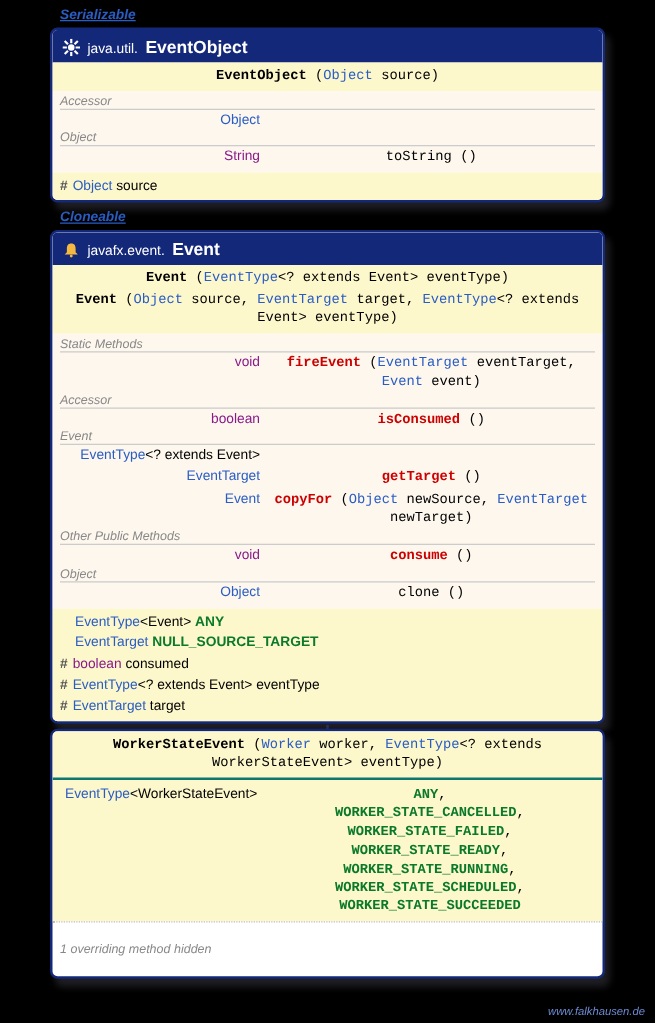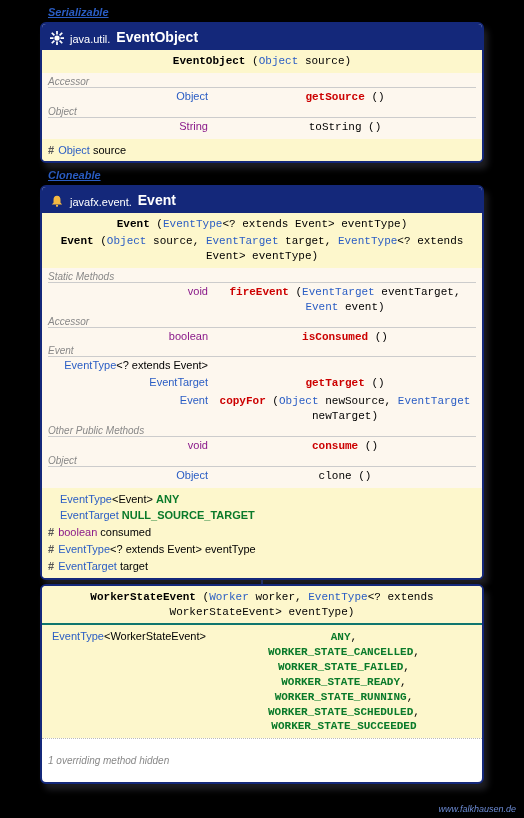--- a/index.html
+++ b/index.html
@@ -144,21 +144,20 @@
   </div>
   <div class="section yellow">
     <div class="row">
       <span class="sig"><span class="kw-const">EventObject</span> (<span class="kw-type">Object</span> <span>source</span>)</span>
     </div>
   </div>
   <div class="section cream">
     <div class="section-title">Accessor</div>
     <div class="row">
       <span class="ret"><span class="kw-type">Object</span></span>
-      <span class="sig"><span class="kw-method">getSource</span> <span>()</span></span>
     </div>
     <div class="section-title">Object</div>
     <div class="row">
       <span class="ret"><span class="kw-prim">String</span></span>
       <span class="sig"><span class="kw-method-plain">toString</span> <span>()</span></span>
     </div>
   </div>
   <div class="section yellow">
     <div class="row">
       <span class="hash">#</span>

